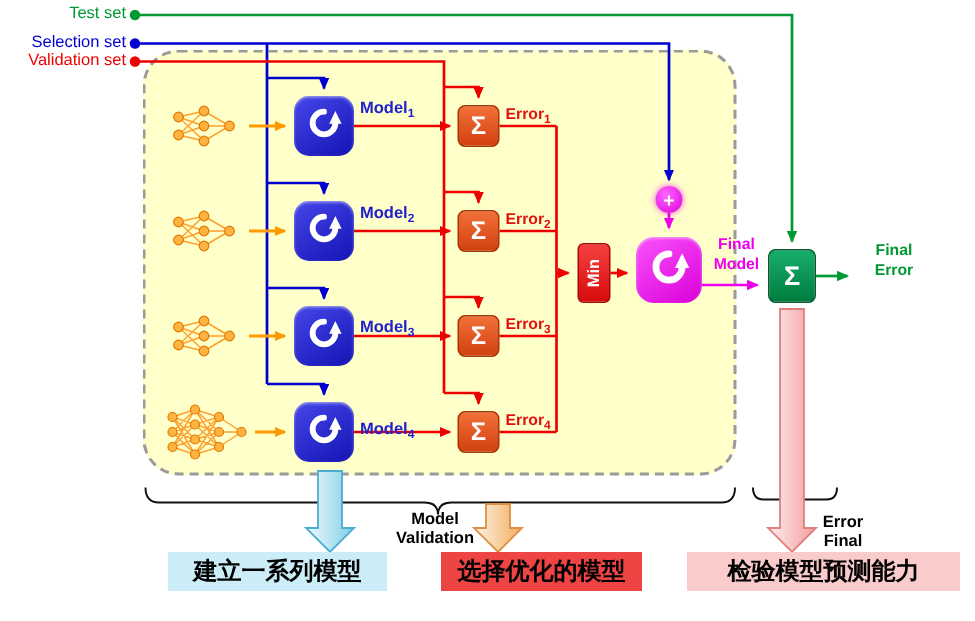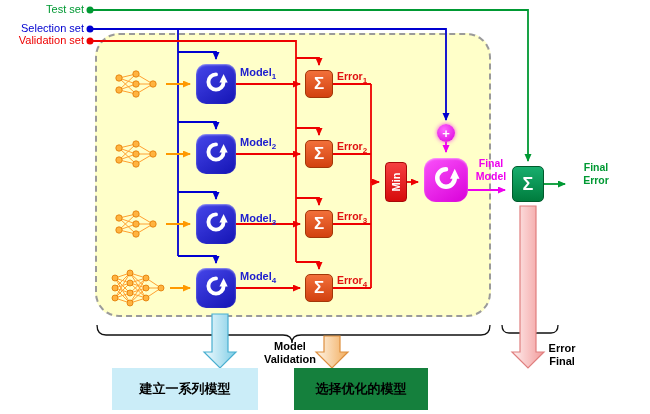--- a/index.html
+++ b/index.html
@@ -21,23 +21,23 @@
   .gbox{left:512px;top:166px;width:32px;height:36px;border-radius:5px;background:linear-gradient(180deg,#17AE6D,#007C3D);border:1px solid #005A2C;color:#fff;font-weight:bold;font-size:18px}
   .plus{left:437px;top:124px;width:18px;height:18px;border-radius:50%;background:radial-gradient(circle at 38% 32%,#FF66FF,#DB00DB);color:#fff;font-weight:bold;font-size:13px;box-shadow:0 0 4px rgba(238,0,238,.7)}
   .net{position:absolute;z-index:3}
   .mlabel{position:absolute;z-index:3;color:#2020CE;font-size:11px;font-weight:bold;white-space:nowrap}
   .elabel{position:absolute;z-index:3;color:#E01010;font-size:10.5px;font-weight:bold;white-space:nowrap}
   sub{font-size:8px}
   .stackedlabel{position:absolute;z-index:3;text-align:center;font-size:10.5px;font-weight:bold;line-height:1.25}
   .flabel{left:469px;top:157px;width:44px;color:#EE00EE}
   .felabel{left:572px;top:161px;width:48px;color:#009933}
   .blabel{position:absolute;z-index:3;text-align:center;color:#000;font-size:11px;font-weight:bold;line-height:1.2}
-  .cap{position:absolute;top:368px;height:42px;z-index:3;display:flex;align-items:center;justify-content:center;font-size:13px;font-weight:bold;color:#000;font-family:"Liberation Serif","Liberation Sans",serif}
+  .cap{position:absolute;top:368px;height:26px;z-index:3;display:flex;align-items:center;justify-content:center;font-size:16px;font-weight:bold;color:#000;font-family:"Liberation Serif","Liberation Sans",serif}
   .cap1{left:112px;width:146px;background:#CBEDF8}
-  .cap2{left:294px;width:134px;background:#15803d}
+  .cap2{left:294px;width:134px;background:#ef4444}
   .cap3{left:458px;width:182px;background:#F9CBCB}
 </style>
 </head>
 <body>
 
 <div class="stage">
 
   <div class="region"></div>
 
   <svg class="wires" width="650" height="414" viewBox="0 0 650 414">
@@ -227,21 +227,21 @@
   <div class="node mbox" style="left:196px;top:268px">
     <span><svg width="26" height="26" viewBox="0 0 24 24">
           <path d="M12,5 a7,7 0 1 0 7,7" fill="none" stroke="#fff" stroke-width="3.6" stroke-linecap="round"></path>
           <polygon points="15.2,12.5 22.8,12.5 19,4.6" fill="#fff"></polygon>
         </svg></span>
   </div>
 
   <div class="mlabel" style="left:240px;top:66px"><span>Model</span><sub>1</sub></div>
   <div class="mlabel" style="left:240px;top:136px"><span>Model</span><sub>2</sub></div>
   <div class="mlabel" style="left:240px;top:212px"><span>Model</span><sub>3</sub></div>
-  <div class="mlabel" style="left:240px;top:270px"><span>Model</span><sub>4</sub></div>
+  <div class="mlabel" style="left:240px;top:280px"><span>Model</span><sub>4</sub></div>
 
   <div class="node ebox" style="left:305px;top:70px">
       <span>Σ</span>
     </div>
   <div class="node ebox" style="left:305px;top:140px">
       <span>Σ</span>
     </div>
   <div class="node ebox" style="left:305px;top:210px">
       <span>Σ</span>
     </div>
@@ -285,14 +285,15 @@
     <div>Model</div>
       <div>Validation</div>
   </div>
   <div class="blabel" style="left:542px;top:342px;width:40px">
     <div>Error</div>
       <div>Final</div>
   </div>
 
   <div class="cap cap1">建立一系列模型</div>
   <div class="cap cap2">选择优化的模型</div>
+  <div class="cap cap3">检验模型预测能力</div>
 
 </div>
 
 </body></html>

